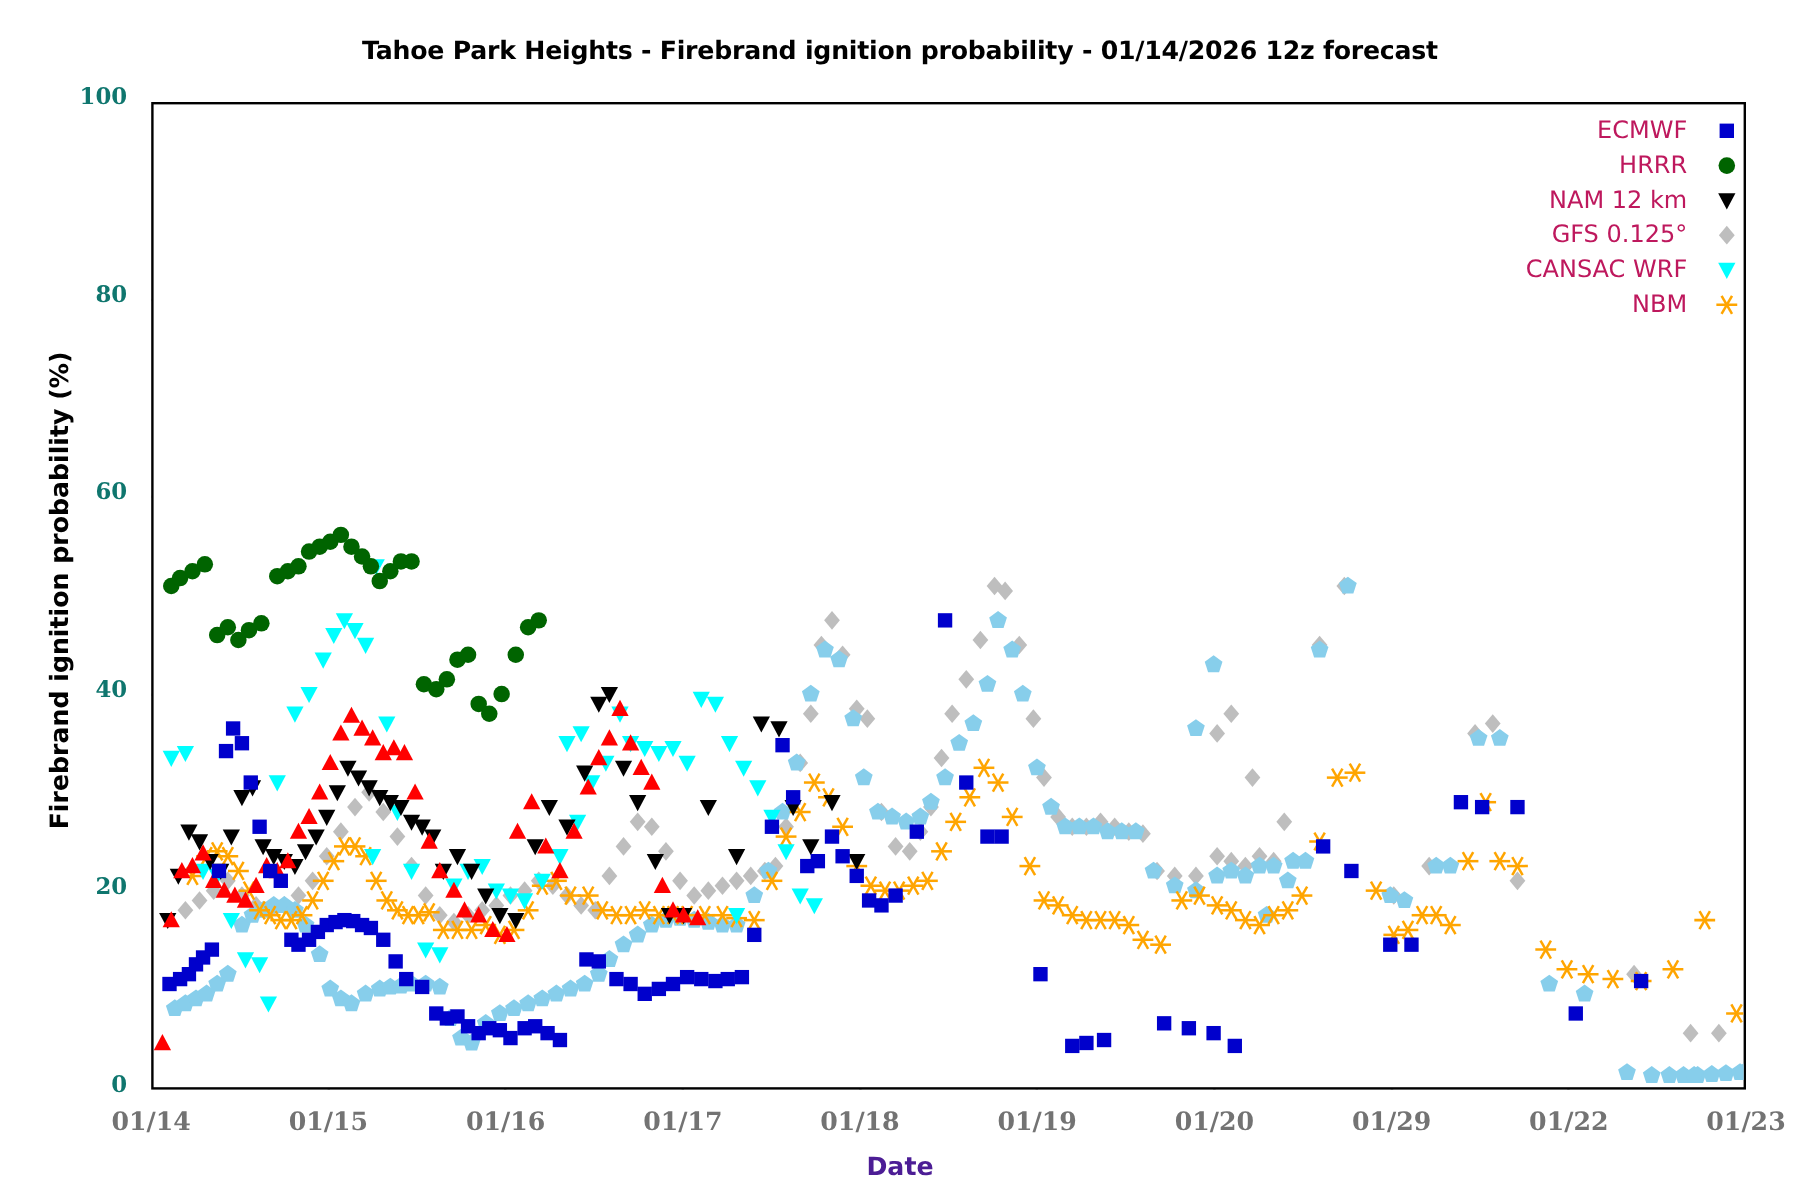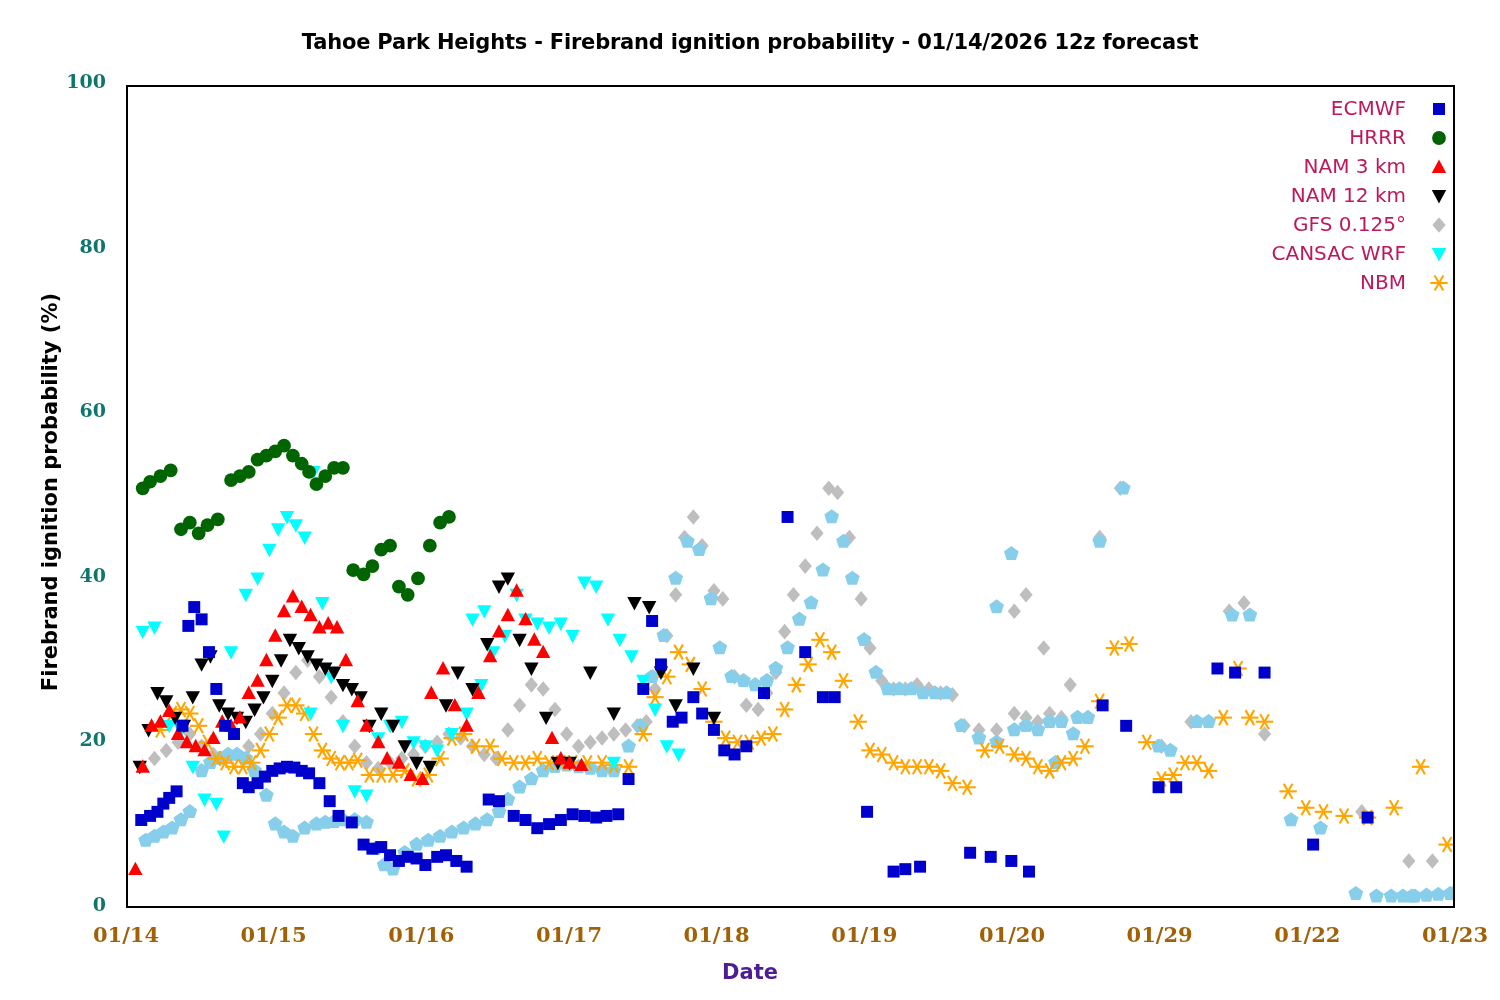--- a/index.html
+++ b/index.html
@@ -39,21 +39,21 @@
   .y-tick-label{
     position:absolute;right:0;width:60px;
     text-align:right;
     font-size:19px;color:#0f766e;font-weight:bold;
     font-family:"DejaVu Serif", serif;
   }
   .y-tick-mark{position:absolute;height:2px;background:#000;}
   .x-tick-mark{position:absolute;width:2px;background:#000;}
   .x-tick-label{
     position:absolute;width:120px;text-align:center;
-    font-size:21px;color:#a16207;font-weight:bold;
+    font-size:21px;color:#737373;font-weight:bold;
     font-family:"DejaVu Serif", serif;
   }
   #x-axis-label{
     position:absolute;left:0;top:960px;width:1500px;
     text-align:center;font-weight:bold;font-size:21px;color:#4c1d95;
   }
   
   #legend{
     position:absolute;left:1150px;top:94px;width:300px;
   }
@@ -2088,30 +2088,20 @@
         <span class="legend-label">HRRR</span>
         <span class="legend-marker">
           <svg width="22" height="22">
             <g>
               <circle cx="11" cy="11" r="6.8999999999999995" fill="#006400"></circle>
             </g>
           </svg>
         </span>
       </div>
       <div class="legend-row">
-        <span class="legend-label">NAM 3 km</span>
-        <span class="legend-marker">
-          <svg width="22" height="22">
-            <g>
-              <polygon points="11,3.5 3.8000000000000007,17 18.2,17" fill="#FF0000"></polygon>
-            </g>
-          </svg>
-        </span>
-      </div>
-      <div class="legend-row">
         <span class="legend-label">NAM 12 km</span>
         <span class="legend-marker">
           <svg width="22" height="22">
             <g>
               <polygon points="11,18.5 3.8000000000000007,5 18.2,5" fill="#000000"></polygon>
             </g>
           </svg>
         </span>
       </div>
       <div class="legend-row">

